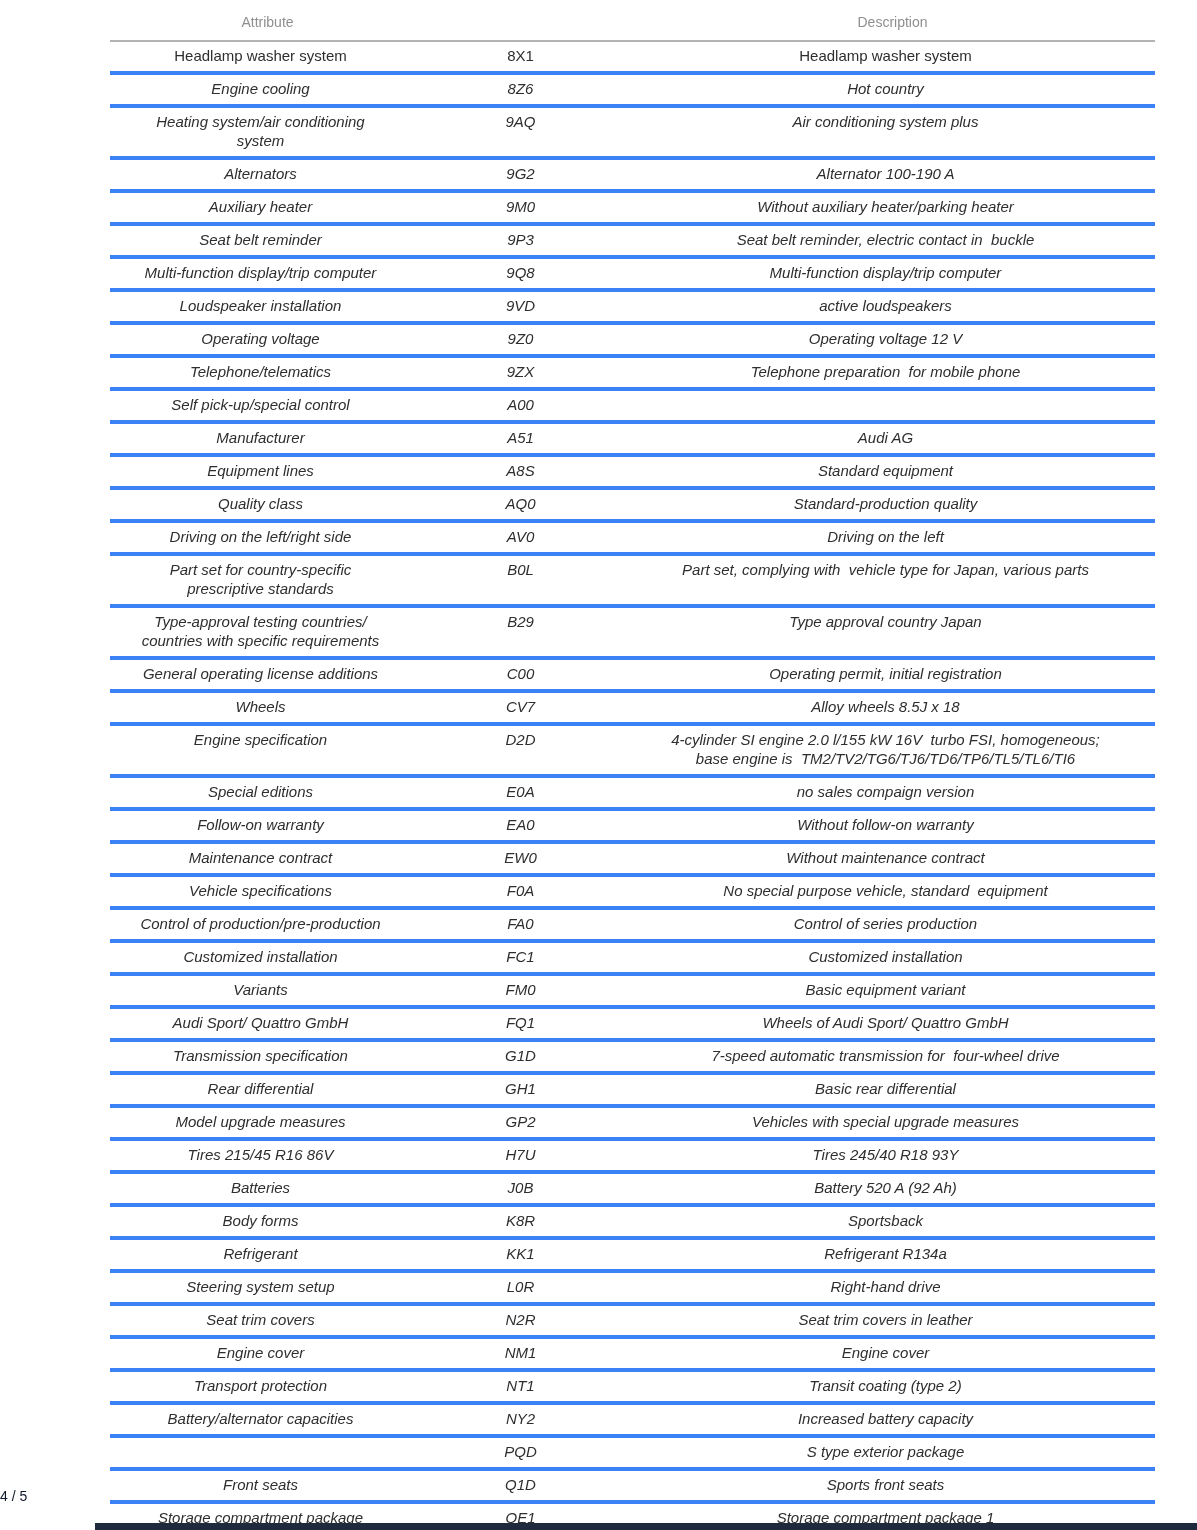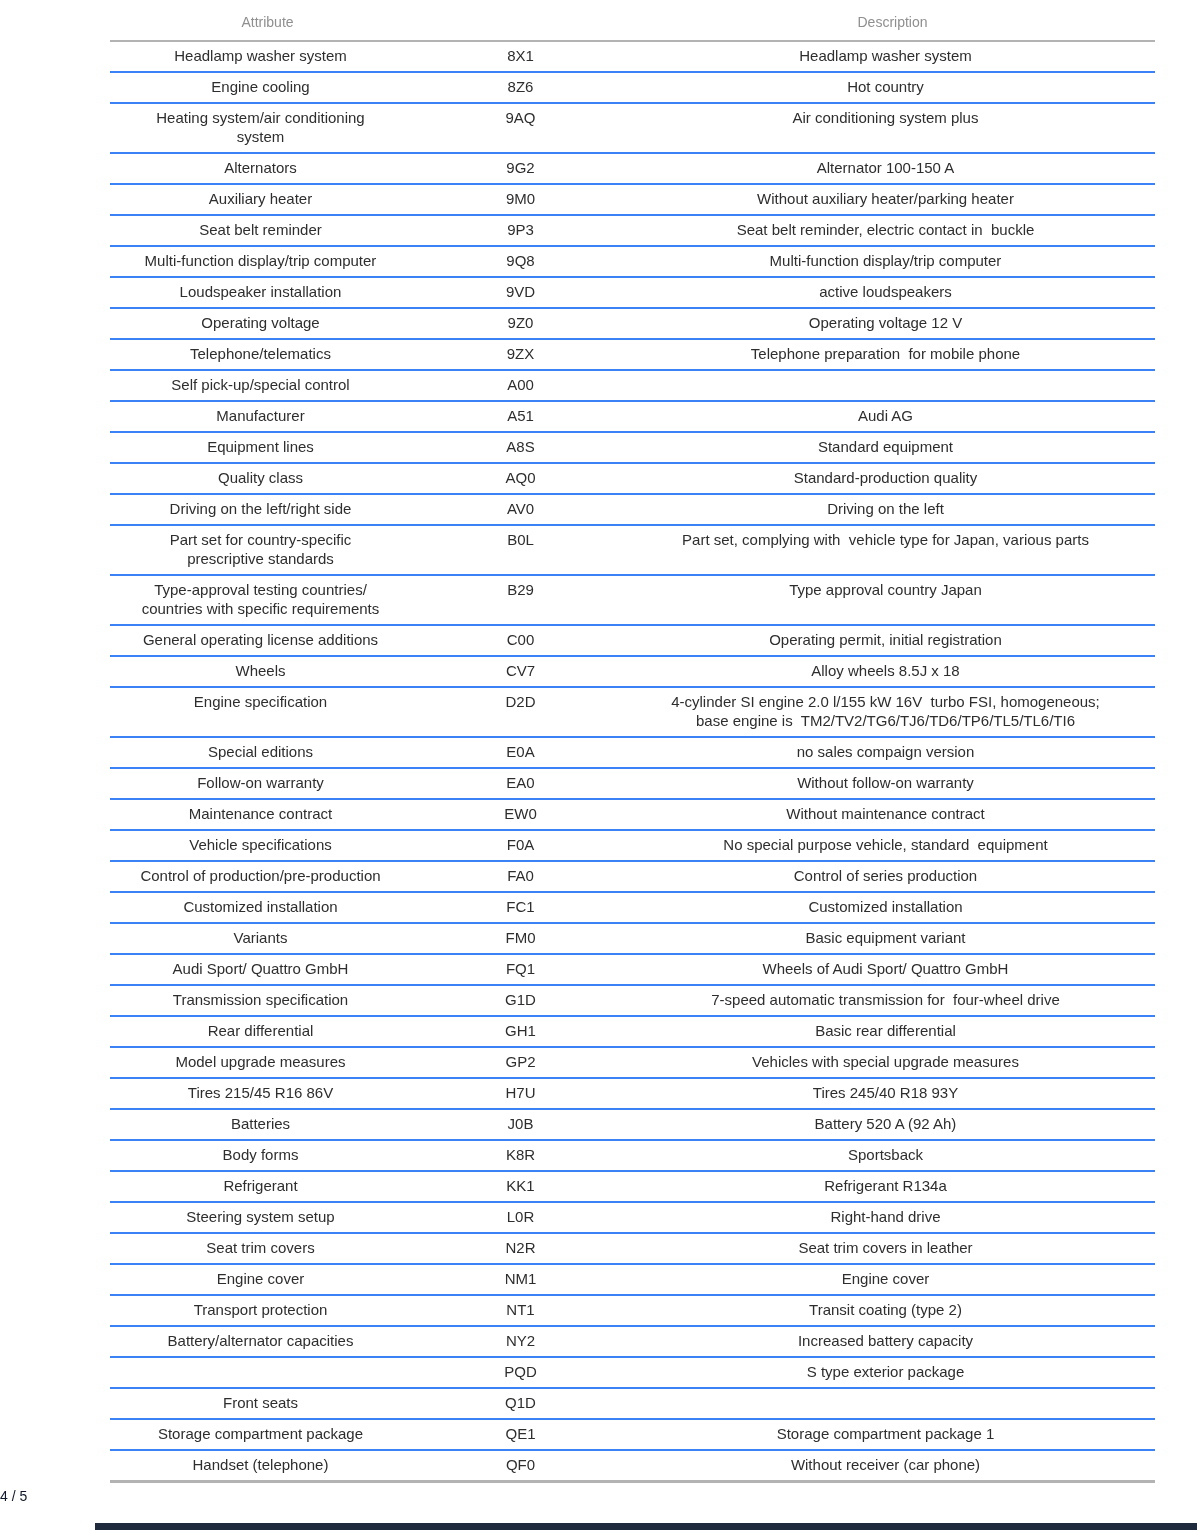--- a/index.html
+++ b/index.html
@@ -33,21 +33,21 @@
     font-weight: 400;
   }
   .tbody {
     border-bottom: 3px solid #b3b3b3;
   }
   .row {
     display: grid;
     grid-template-columns: 315px 205px 525px;
     padding: 4px 0 6px 0;
   }
-  .row + .row { border-top: 2px solid #3b82f6; }
+  .row + .row { border-top: 4px solid #3b82f6; font-style: italic; }
   .cell {
     font-size: 15px;
     line-height: 19px;
     color: #2e2e2e;
     white-space: pre-wrap;
     padding-right: 14px;
     vertical-align: top;
   }
   .footer {
     position: absolute;
@@ -91,21 +91,21 @@
   <div class="row">
     <div class="cell attr">Heating system/air conditioning
 system</div>
     <div class="cell code">9AQ</div>
     <div class="cell desc">Air conditioning system plus</div>
   </div>
 
   <div class="row">
     <div class="cell attr">Alternators</div>
     <div class="cell code">9G2</div>
-    <div class="cell desc">Alternator 100-150 A</div>
+    <div class="cell desc">Alternator 100-190 A</div>
   </div>
 
   <div class="row">
     <div class="cell attr">Auxiliary heater</div>
     <div class="cell code">9M0</div>
     <div class="cell desc">Without auxiliary heater/parking heater</div>
   </div>
 
   <div class="row">
     <div class="cell attr">Seat belt reminder</div>
@@ -321,20 +321,21 @@
 
   <div class="row">
     <div class="cell attr"></div>
     <div class="cell code">PQD</div>
     <div class="cell desc">S type exterior package</div>
   </div>
 
   <div class="row">
     <div class="cell attr">Front seats</div>
     <div class="cell code">Q1D</div>
+    <div class="cell desc">Sports front seats</div>
   </div>
 
   <div class="row">
     <div class="cell attr">Storage compartment package</div>
     <div class="cell code">QE1</div>
     <div class="cell desc">Storage compartment package 1</div>
   </div>
 
   <div class="row">
     <div class="cell attr">Handset (telephone)</div>

